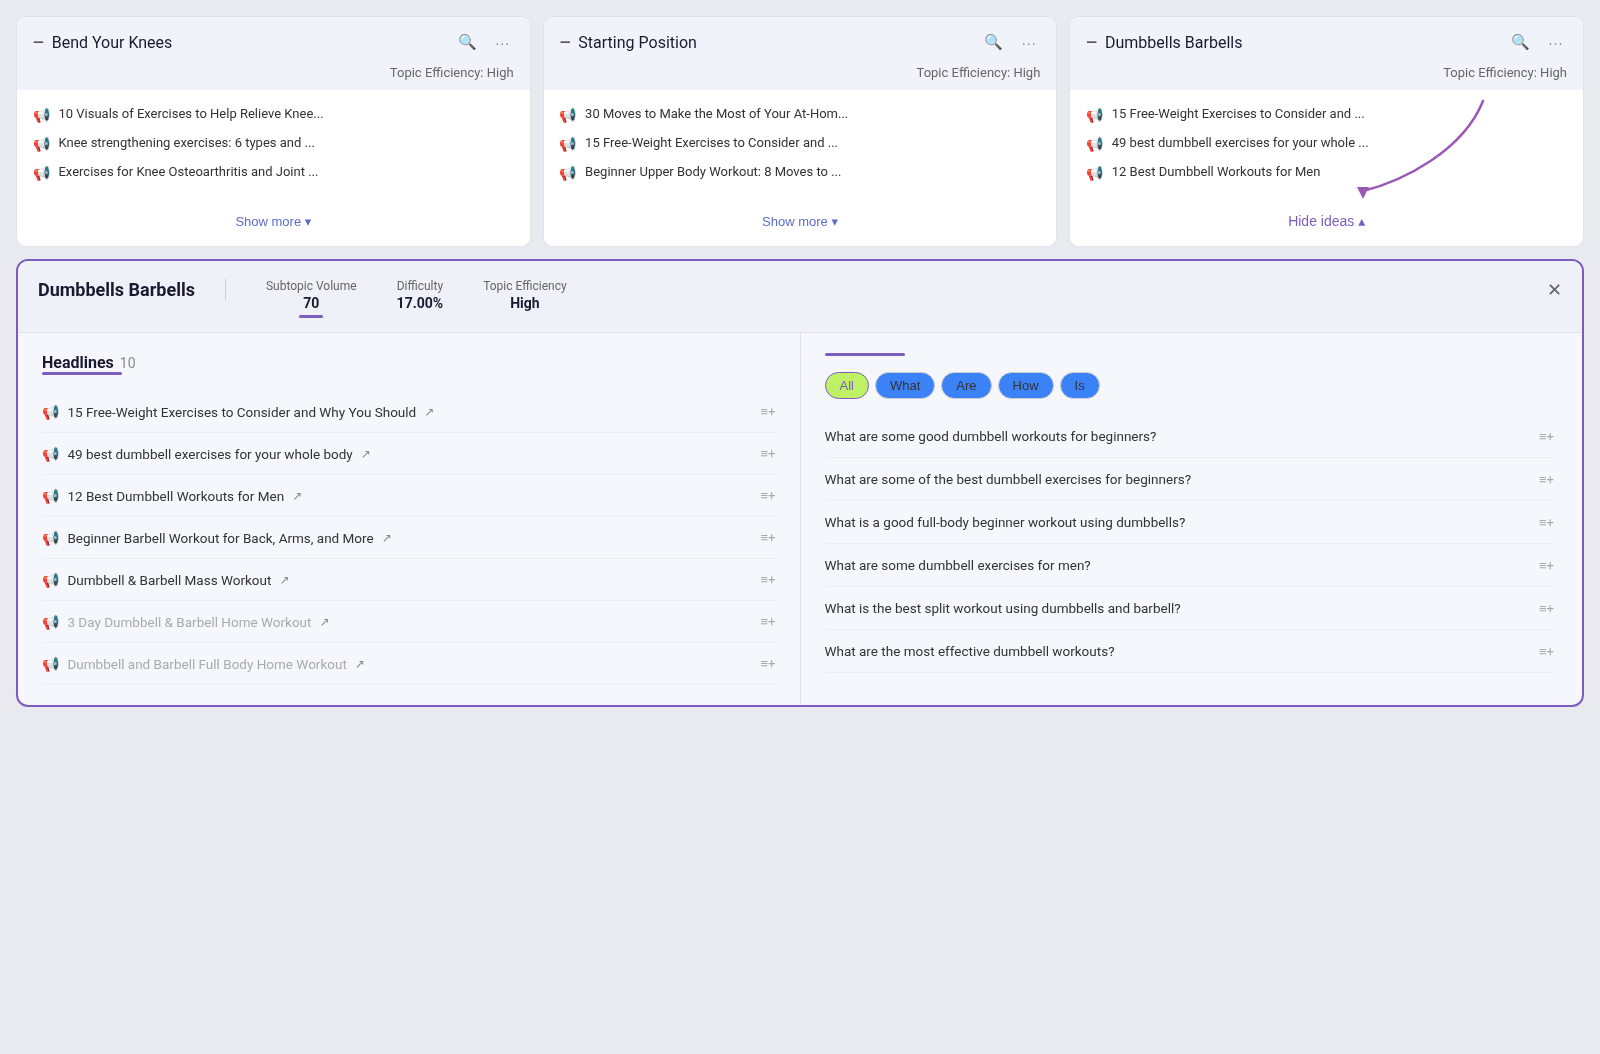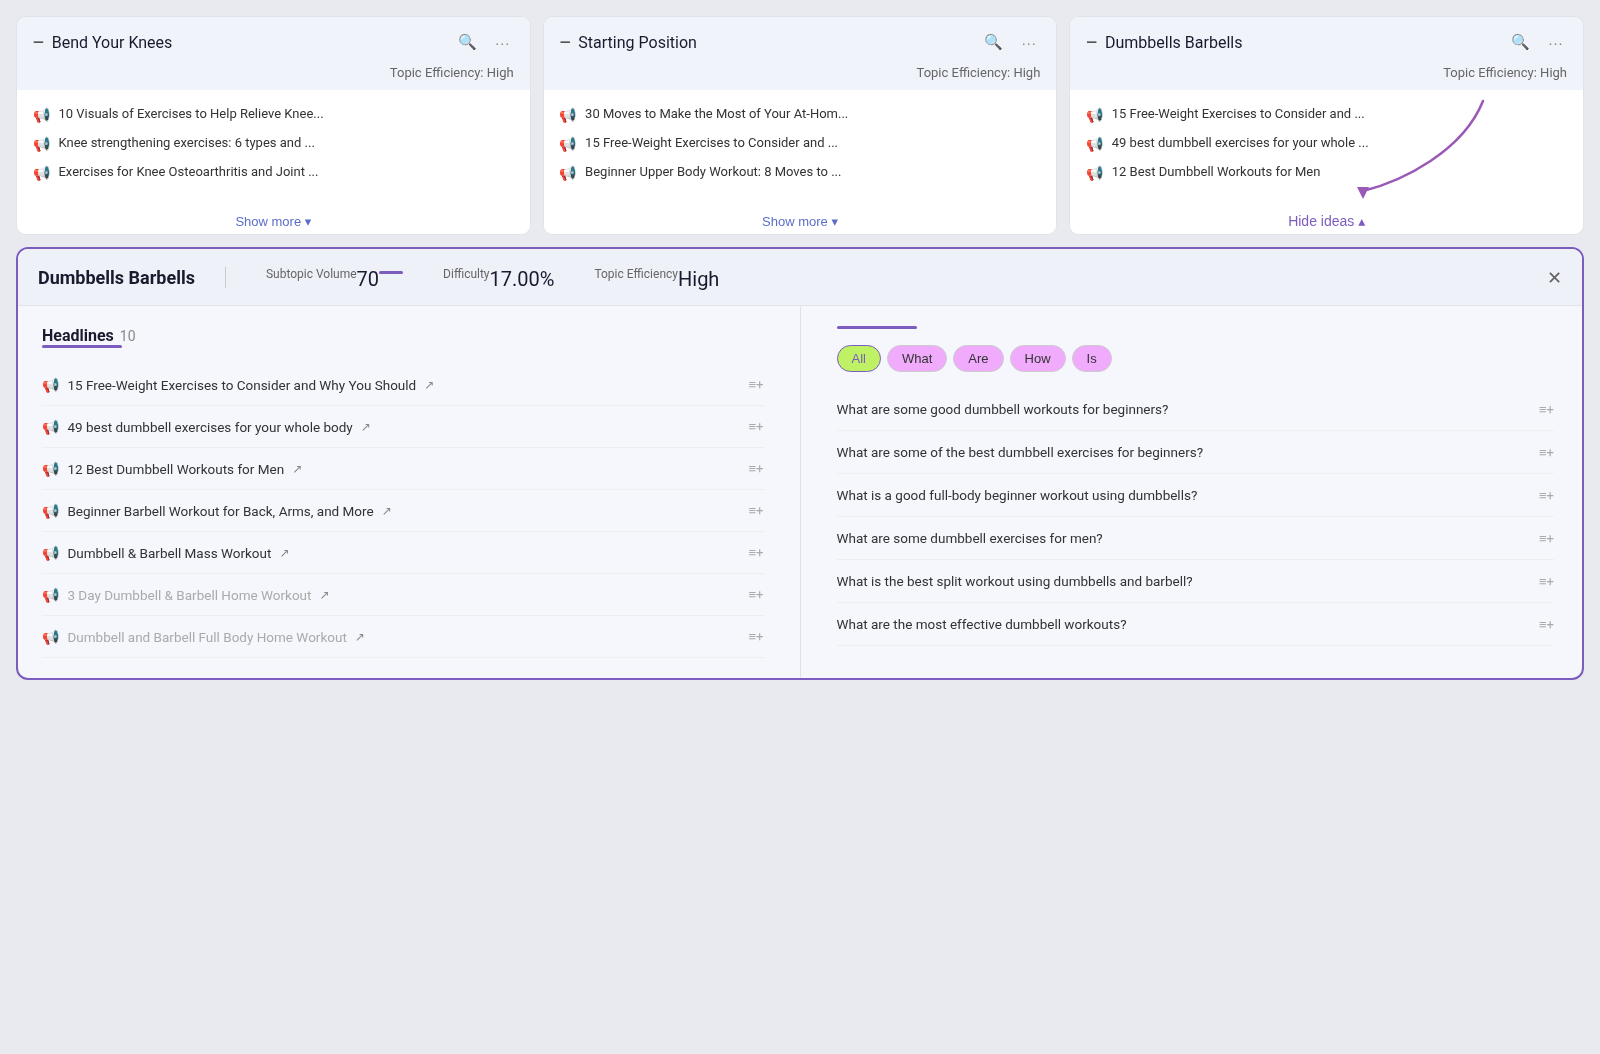--- a/index.html
+++ b/index.html
@@ -92,21 +92,21 @@
 
     .megaphone-icon {
       color: #4caf8a;
       font-size: 14px;
       flex-shrink: 0;
       margin-top: 1px;
     }
 
     .card-footer {
       text-align: center;
-      padding: 10px 16px 4px;
+      padding: 10px 16px 16px;
       background: white;
     }
 
     .show-more-btn {
       color: #5c6dc8;
       font-size: 13px;
       background: none;
       border: none;
       cursor: pointer;
     }
@@ -141,32 +141,33 @@
       font-size: 18px;
       font-weight: 700;
       color: #1a1a2e;
       flex-shrink: 0;
       border-right: 1px solid #ccc;
       padding-right: 30px;
     }
 
     .detail-stat {
       display: flex;
-      flex-direction: row;
+      flex-direction: column;
+      align-items: center;
     }
 
     .detail-stat-label {
       font-size: 12px;
       color: #666;
       margin-bottom: 2px;
     }
 
     .detail-stat-value {
-      font-size: 20px;
-      font-weight: 400;
+      font-size: 14px;
+      font-weight: 700;
       color: #1a1a2e;
     }
 
     .detail-stat-underline {
       height: 3px;
       background: #7c5cbf;
       width: 24px;
       margin-top: 4px;
       border-radius: 2px;
     }
@@ -176,21 +177,21 @@
       background: none;
       border: none;
       font-size: 18px;
       color: #666;
       cursor: pointer;
     }
 
     
     .detail-columns {
       display: flex;
-      gap: 12px;
+      gap: 0;
     }
 
     .detail-col {
       flex: 1;
       padding: 20px 24px;
     }
 
     .detail-col-divider {
       width: 1px;
       background: #dde2ec;
@@ -248,21 +249,21 @@
     .filter-buttons {
       display: flex;
       gap: 6px;
       margin-bottom: 16px;
     }
 
     .filter-btn {
       padding: 5px 14px;
       border-radius: 20px;
       border: 1px solid #ccc;
-      background: #f0abfc;
+      background: #3b82f6;
       font-size: 13px;
       cursor: pointer;
       color: #333;
     }
 
     .filter-btn.active {
       border-color: #7c5cbf;
       color: #7c5cbf;
       background: #bef264;
     }

